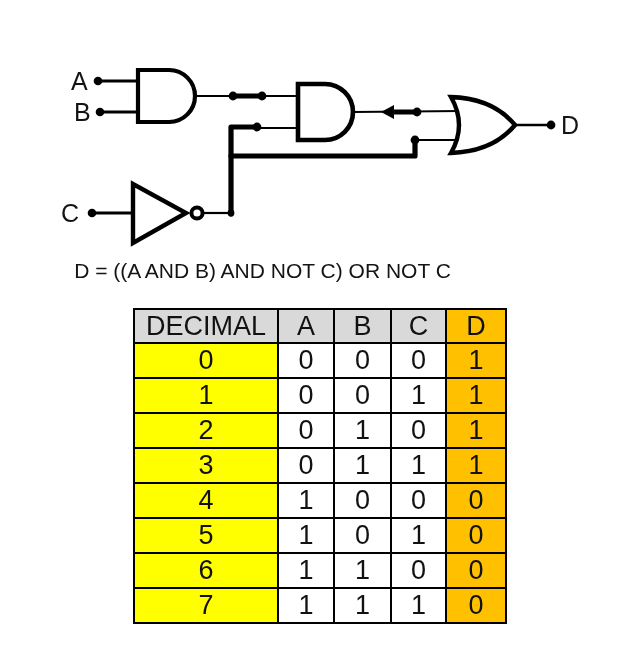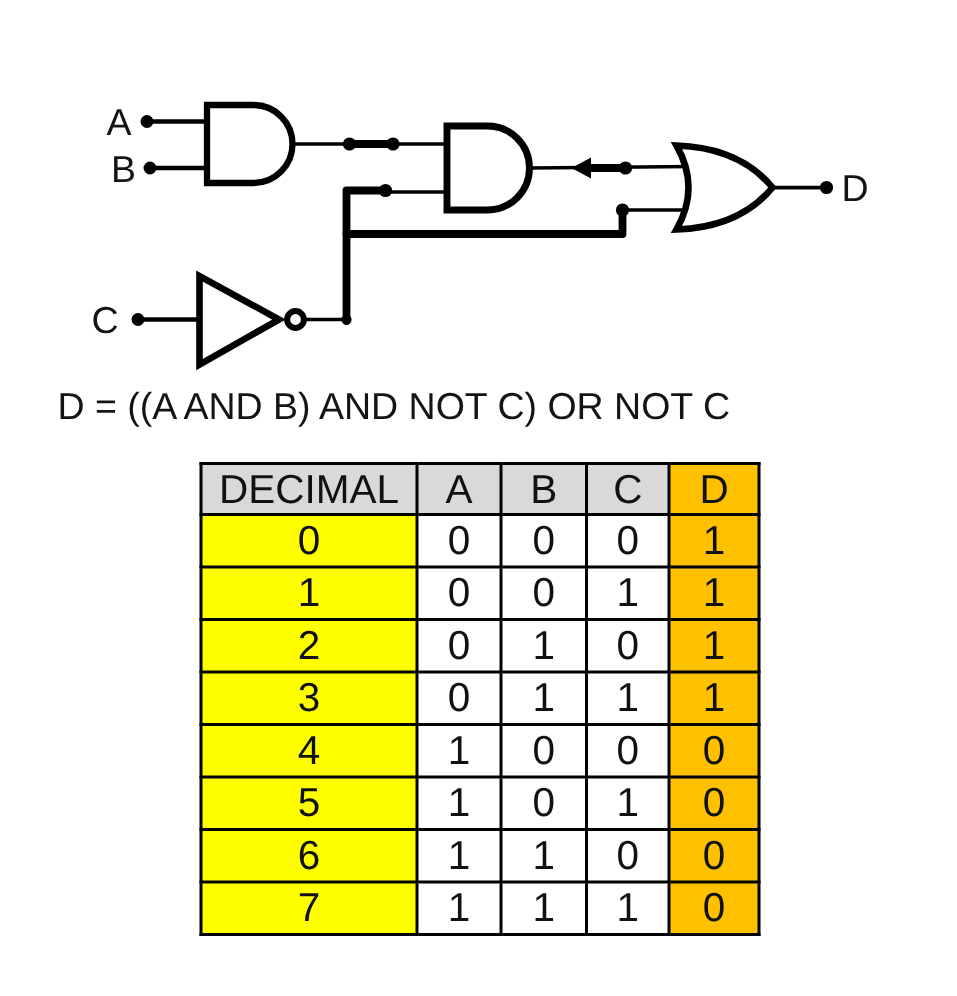--- a/index.html
+++ b/index.html
@@ -24,21 +24,21 @@
     font-family: "Liberation Sans", sans-serif;
     font-size: 25px;
     fill: #141414;
   }
   #formula {
     position: absolute;
     left: 0;
     top: 254px;
     width: 525px;
     text-align: center;
-    font-size: 25px;
+    font-size: 21px;
     line-height: 34px;
     color: #141414;
     white-space: nowrap;
   }
   #truth-table {
     position: absolute;
     left: 133px;
     top: 308px;
     border-collapse: collapse;
     table-layout: fixed;

